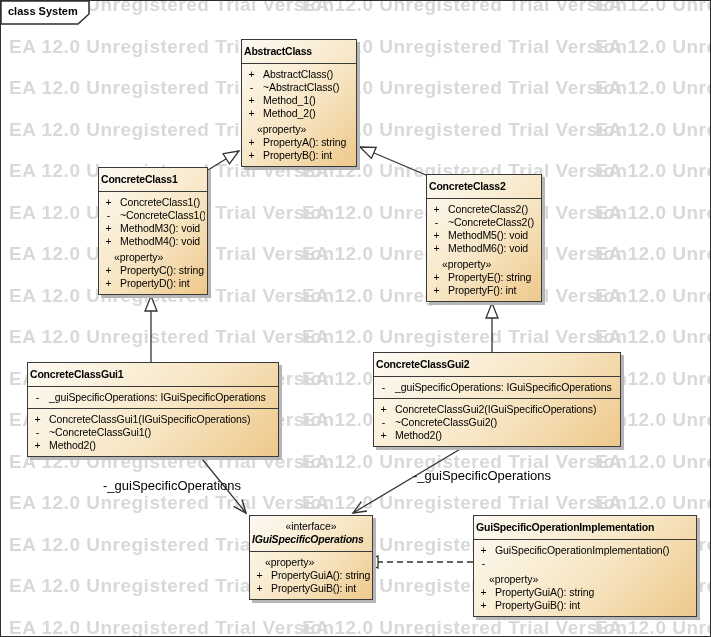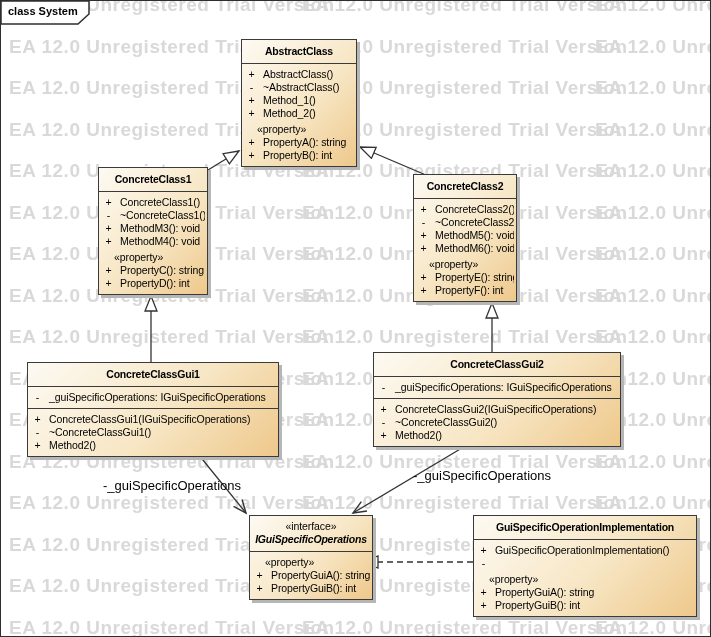--- a/index.html
+++ b/index.html
@@ -24,21 +24,21 @@
   }
   
   .clsbox{
     position:absolute; z-index:3; box-sizing:border-box;
     background:linear-gradient(135deg,var(--fill1,#fdfaf3) 0%,#f7e6c4 55%,var(--fill2,#eec88b) 100%);
     border:1px solid var(--bbord,#3a3a3a);
     box-shadow:3px 3px 0 var(--bshadow,#b6b6b6);
     font-size:10.5px; letter-spacing:-0.1px;
   }
   .clstitle{
-    text-align:center; font-weight:bold; font-size:10.5px; letter-spacing:-0.2px;
+    font-weight:bold; font-size:10.5px; letter-spacing:-0.2px;
     padding:5px 2px; line-height:13px;
   }
   .stereo-center{
     text-align:center; font-weight:normal; font-size:10.5px; line-height:12px; padding-top:4px;
   }
   .stereo-center + .clstitle{padding-top:1px;font-style:italic;}
   .compartment{border-top:1px solid var(--bbord,#3a3a3a); padding:4px 2px 4px 0;}
   .mrow{display:flex; white-space:nowrap; overflow:hidden; line-height:13px;}
   .mvis{flex:0 0 9px; margin-left:5px; text-align:center;}
   .mtxt{padding-left:7px;text-align:right;}
@@ -180,21 +180,21 @@
           <span class="mvis">+</span>
           <span class="mtxt">PropertyC(): string</span>
         </div>
       <div class="mrow">
           <span class="mvis">+</span>
           <span class="mtxt">PropertyD(): int</span>
         </div>
     </div>
   </div>
 
-  <div class="clsbox" style="left:412px;top:173px;width:104px;">
+  <div class="clsbox" style="left:425px;top:173px;width:116px;">
     <div class="clstitle">ConcreteClass2</div>
     <div class="compartment">
       <div class="mrow">
           <span class="mvis">+</span>
           <span class="mtxt">ConcreteClass2()</span>
         </div>
       <div class="mrow">
           <span class="mvis">-</span>
           <span class="mtxt">~ConcreteClass2()</span>
         </div>

